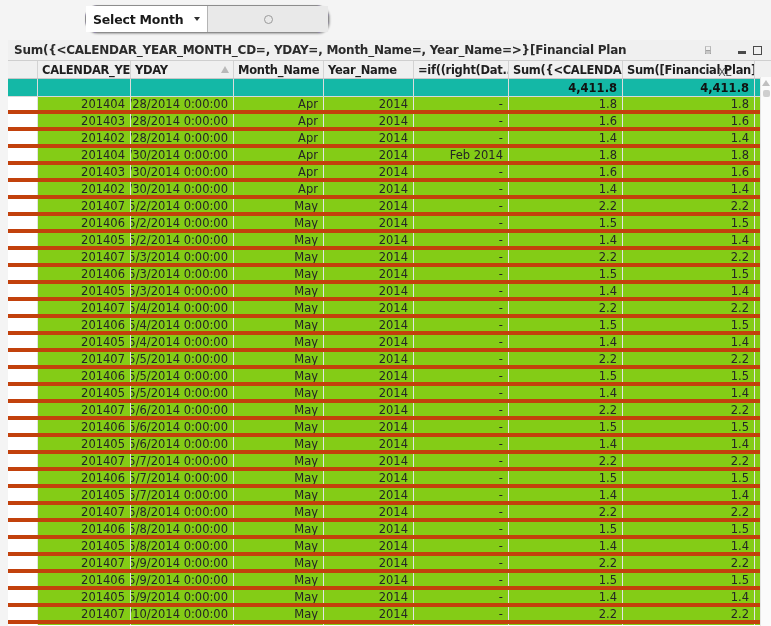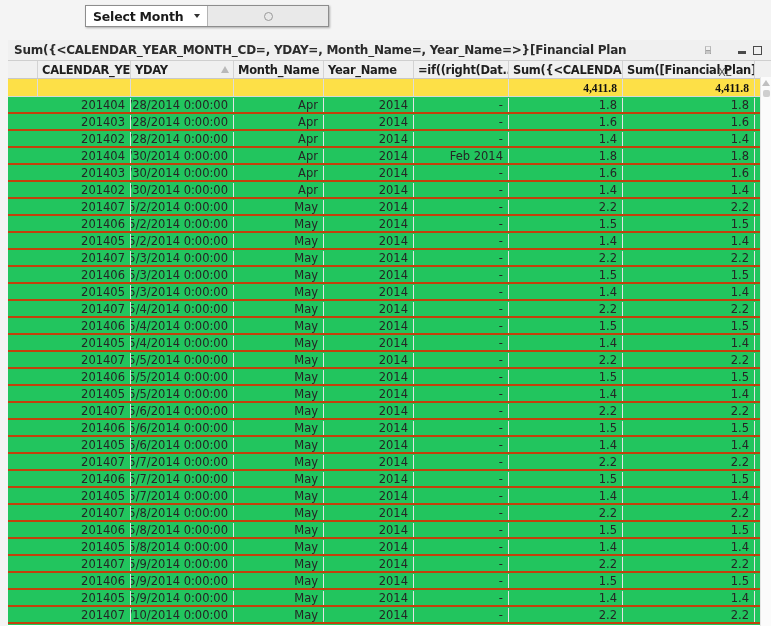--- a/index.html
+++ b/index.html
@@ -11,24 +11,24 @@
     background: #f4f4f4;
     font-family: "DejaVu Sans", "Liberation Sans", sans-serif;
   }
 
   
   #listbox-select-month {
     position: absolute;
     left: 85px;
     top: 5px;
     width: 244px;
-    height: 22px;
+    height: 28px;
     background: #8b5cf6;
     border: 1px solid #8d8d8d;
-    border-radius: 0;
+    border-radius: 12px;
     box-shadow: 1px 1px 2px rgba(0,0,0,0.30);
     box-sizing: border-box;
     display: flex;
     align-items: stretch;
   }
   #listbox-caption {
     width: 122px;
     background: #ffffff;
     border-right: 1px solid #b4b4b4;
     display: flex;
@@ -152,24 +152,23 @@
     border-bottom: 7px solid #b9b9b9;
     position: absolute;
     right: 4px;
     top: 5px;
   }
 
   
   #table-totals {
     display: flex;
     height: 18px;
-    background: #fde047;
+    background: #14b8a6;
     border-bottom: 1px solid #d8d8d8;
     box-sizing: border-box;
-    font-family: Liberation Serif, serif;
   }
   #table-totals .tcell {
     font-size: 11.5px;
     font-weight: bold;
     color: #111111;
     display: flex;
     align-items: center;
     box-sizing: border-box;
     border-right: 1px solid #dcdcdc;
     padding: 0 5px;
@@ -181,23 +180,22 @@
   #table-body {
     position: relative;
     height: 528px;
     overflow: hidden;
     background: #ffffff;
   }
   .data-row {
     display: flex;
     height: 17px;
     box-sizing: border-box;
-    border-bottom: 2px solid #c2410c;
-    background: #22c55e;
-    align-items: flex-end;
+    border-bottom: 4px solid #c2410c;
+    background: #84cc16;
   }
   .data-row .dcell {
     font-size: 11.5px;
     color: #252525;
     display: flex;
     align-items: center;
     box-sizing: border-box;
     border-right: 1px solid #e3e3e3;
     padding: 0 5px;
     overflow: hidden;

